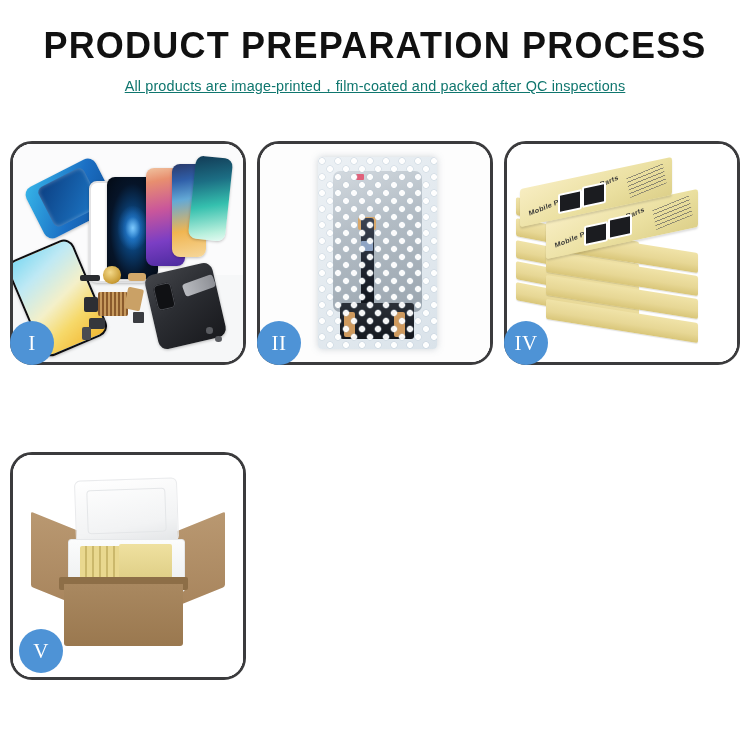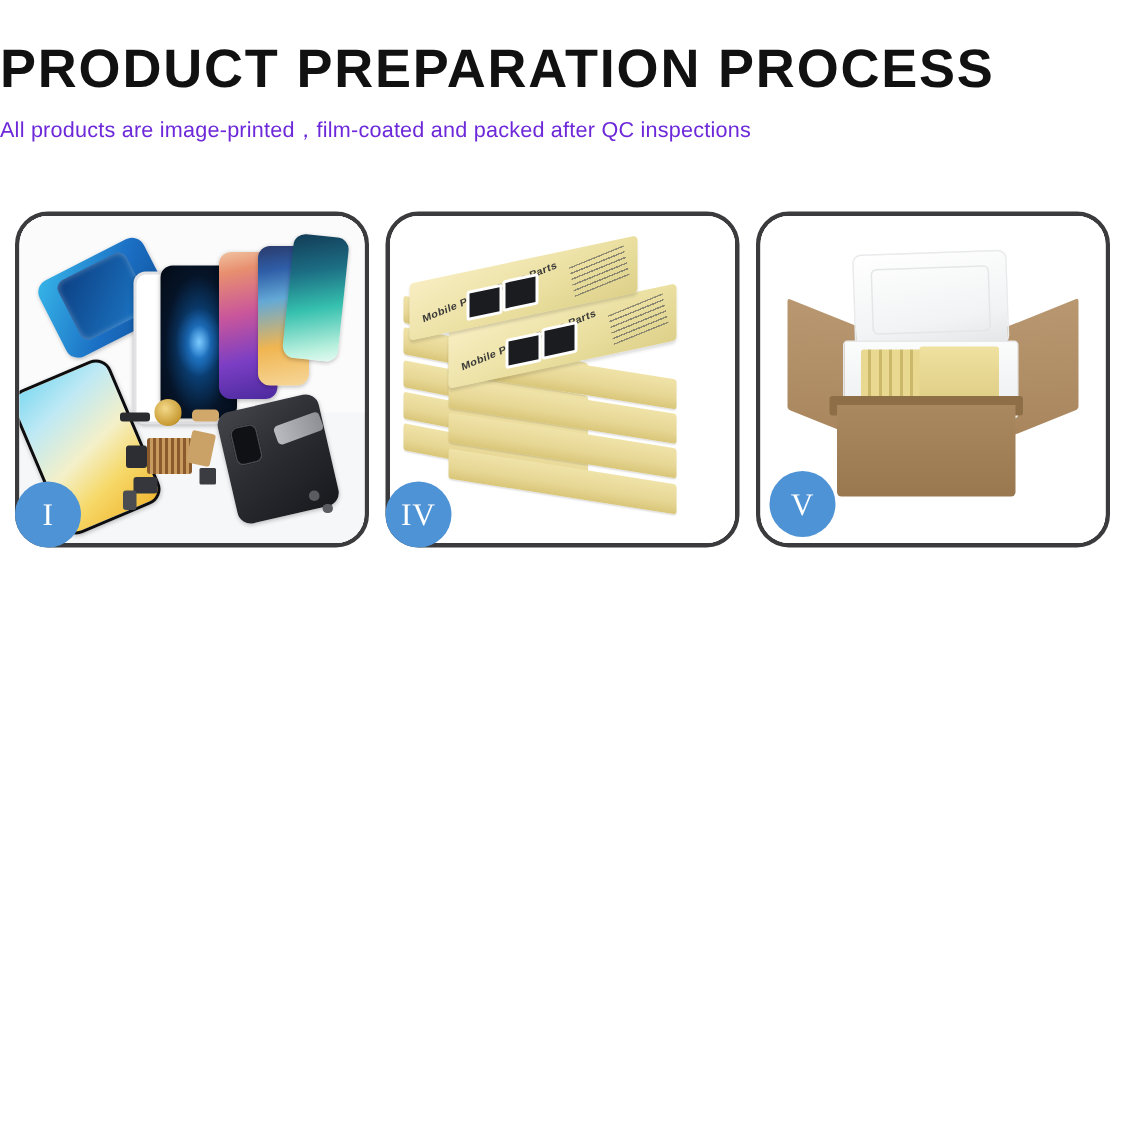--- a/index.html
+++ b/index.html
@@ -10,41 +10,42 @@
   body {
     width: 750px;
     height: 750px;
     overflow: hidden;
     font-family: "Liberation Sans", sans-serif;
     position: relative;
   }
 
   
   #header {
-    text-align: left;
+    text-align: center;
     padding-top: 27px;
   }
   #page-title {
     font-family: "Liberation Sans", sans-serif;
     font-size: 36px;
     font-weight: bold;
     letter-spacing: 1.2px;
     color: #111111;
     line-height: 1.05;
     margin: 0;
     white-space: nowrap;
   }
   #page-subtitle {
     font-family: "Liberation Sans", sans-serif;
     font-size: 14.4px;
     font-weight: normal;
-    color: #6d28d9;
+    color: #0f766e;
     margin: 12px 0 0 0;
     letter-spacing: 0.15px;
     white-space: nowrap;
+    text-decoration: underline;
   }
 
   
   #panel-grid {
     position: absolute;
     left: 10px;
     top: 141px;
     width: 730px;
     height: 539px;
     display: grid;
@@ -448,20 +449,37 @@
       <div class="part part-spk"></div>
       <div class="part part-btn"></div>
       <div class="part part-sim"></div>
       <div class="part part-screw1"></div>
       <div class="part part-screw2"></div>
       <div class="part part-tool"></div>
     </div>
     <div class="badge">I</div>
   </div>
 
+  <div class="panel">
+    <div class="panel-inner">
+      <div class="p2-bg"></div>
+      <div class="p2-bag">
+        <div class="p2-lcd"></div>
+        <div class="p2-sticker"></div>
+        <div class="p2-conn"></div>
+        <div class="p2-flex"></div>
+        <div class="p2-ic"></div>
+        <div class="p2-base"></div>
+        <div class="p2-tab-l"></div>
+        <div class="p2-tab-r"></div>
+        <div class="p2-bubbles"></div>
+      </div>
+    </div>
+    <div class="badge">II</div>
+  </div>
 
 
   <div class="panel">
     <div class="panel-inner">
       <div class="p4-bg"></div>
       <div class="p4-stack">
         <div class="p4-box p4-L5"></div>
         <div class="p4-box p4-L4"></div>
         <div class="p4-box p4-L3"></div>
         <div class="p4-box p4-L2"></div>

